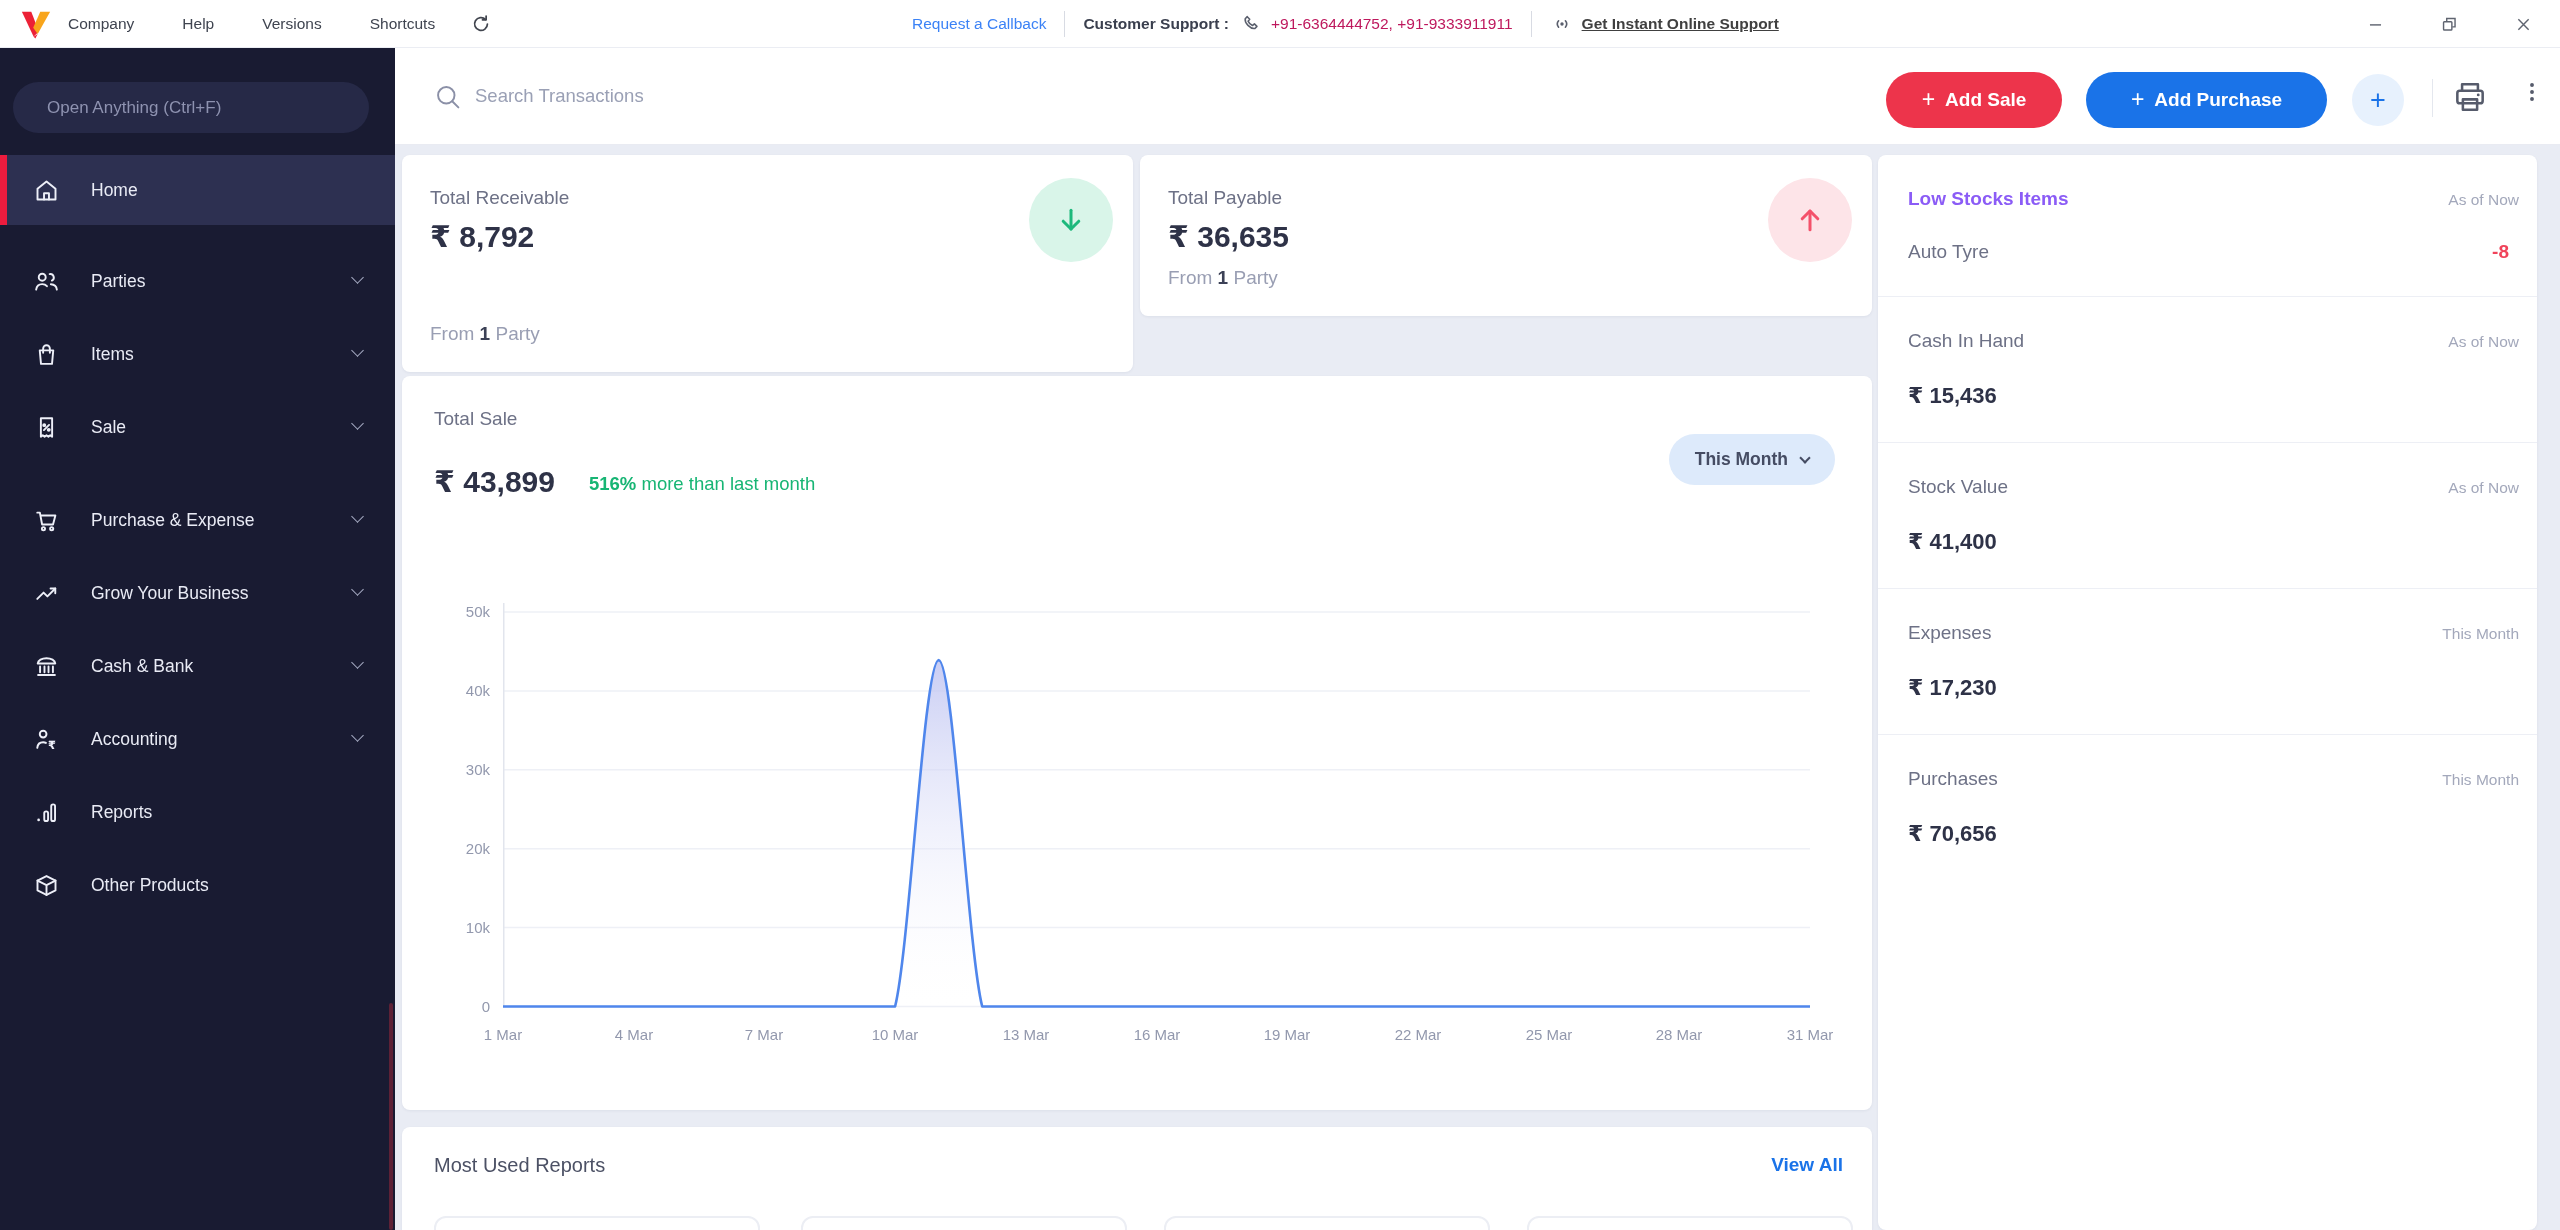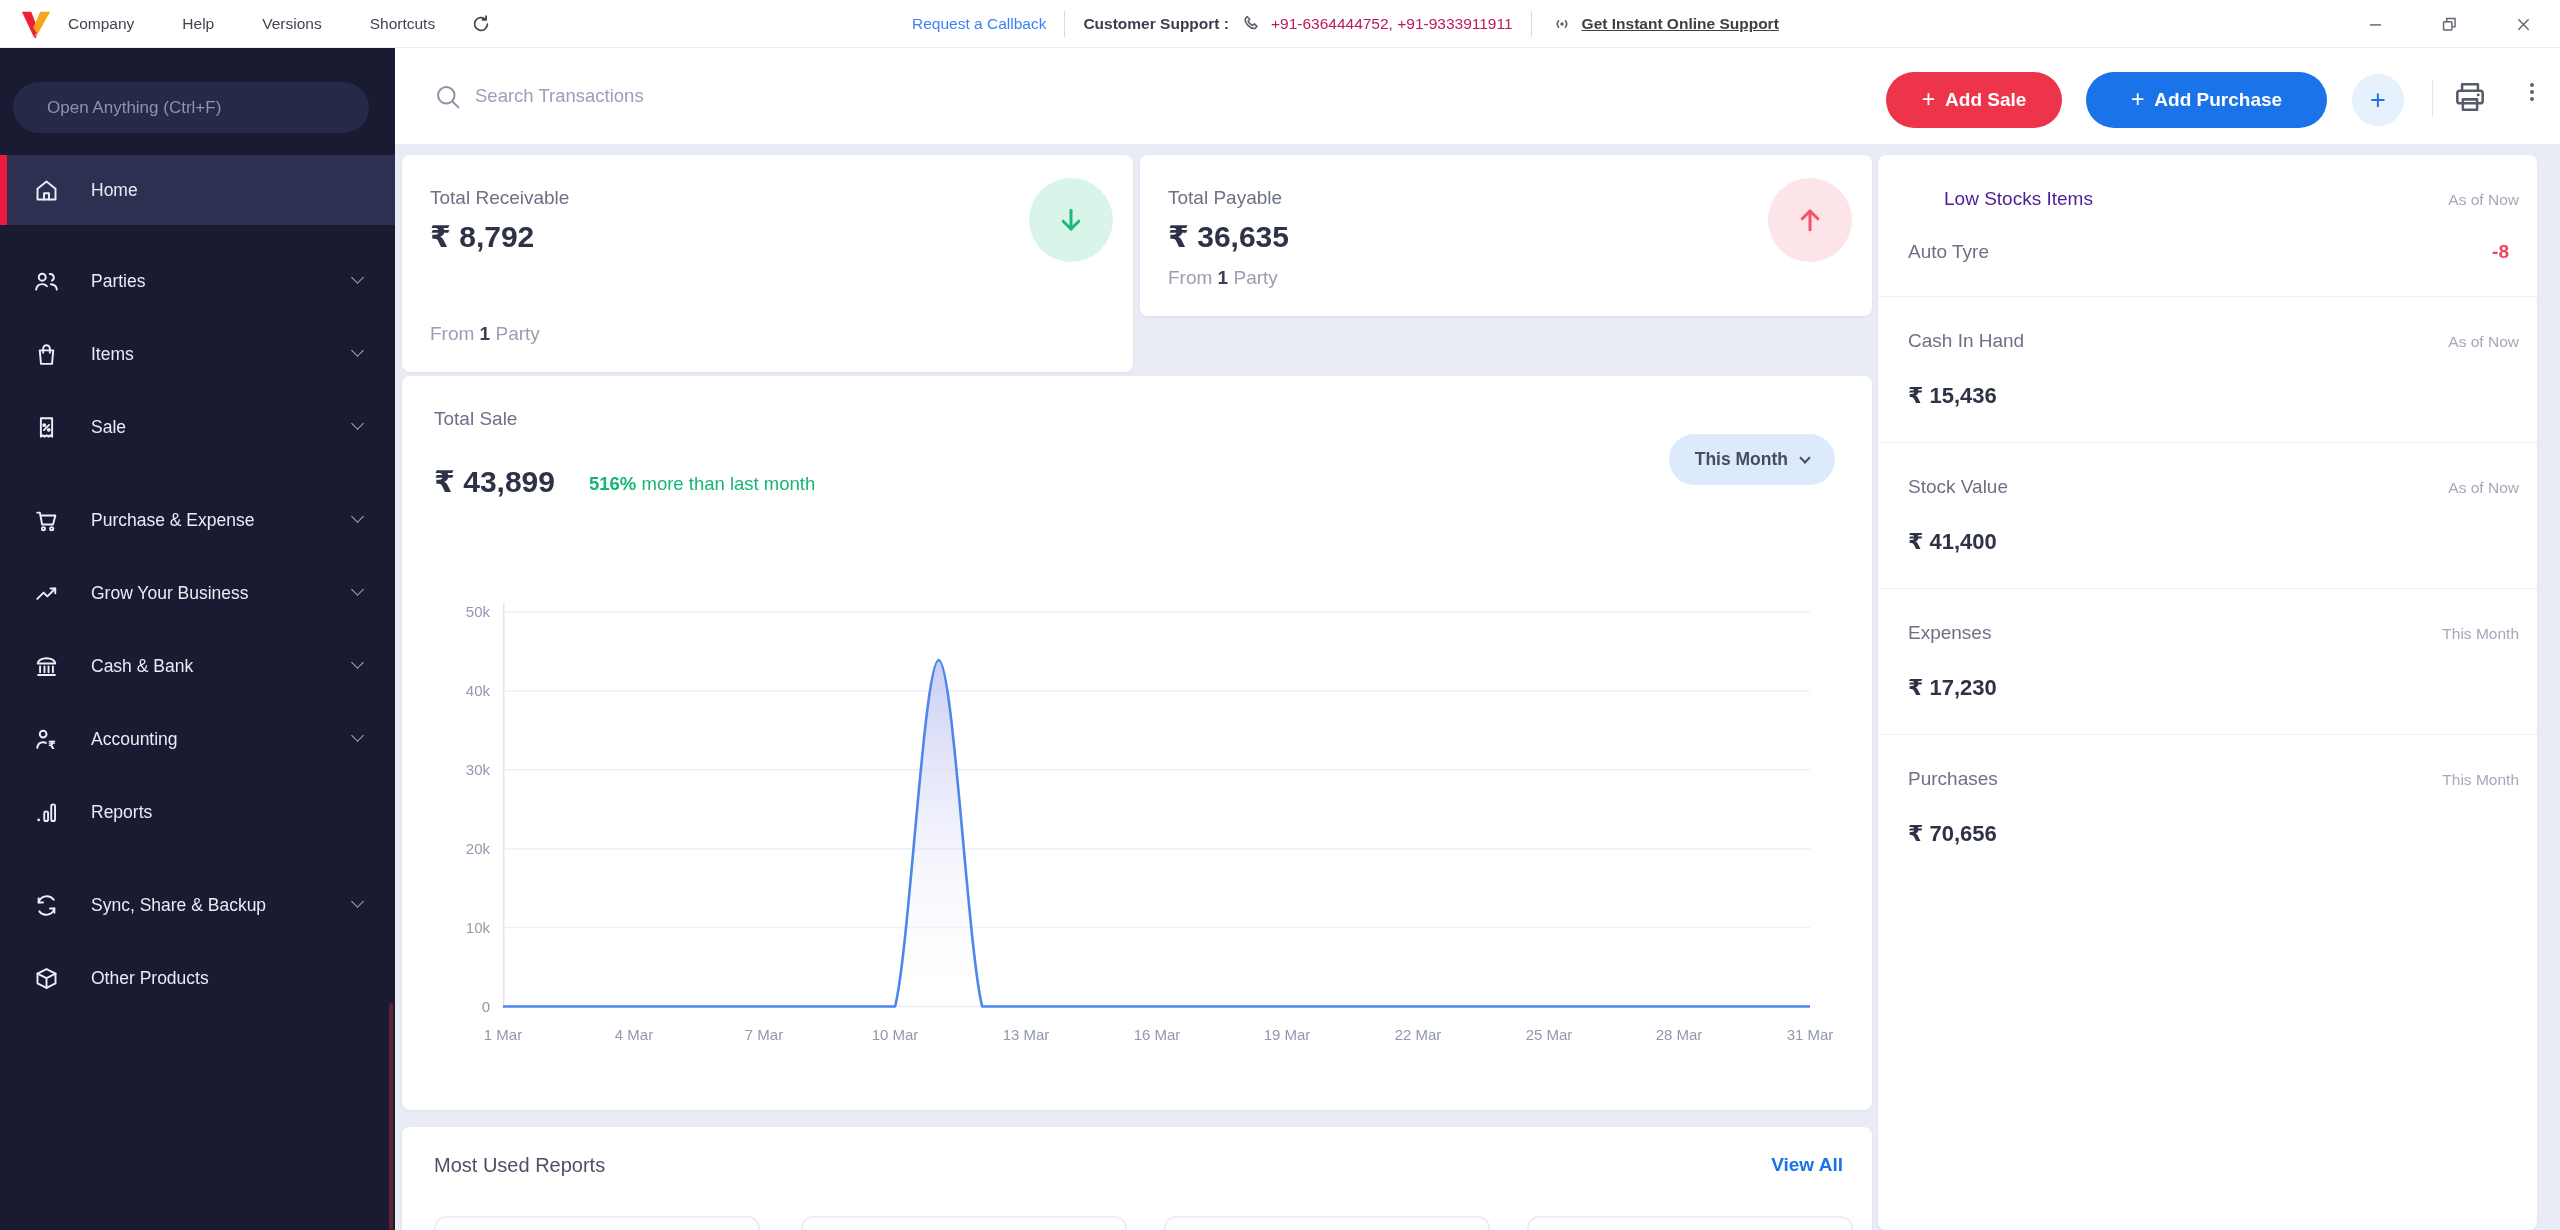--- a/index.html
+++ b/index.html
@@ -79,21 +79,21 @@
   .pill { position:absolute; right:37px; top:58px; height:51px; padding:0 26px; border-radius:26px; background:#ddeafb; color:#454c63; font-size:17.5px; font-weight:600; display:flex; align-items:center; gap:13px; cursor:pointer; }
   .pill .chev { width:8px; height:8px; margin-top:-4px; }
   #chart { position:absolute; left:101px; top:209px; width:1307px; height:423px; }
   .ytick { position:absolute; left:0; width:88px; text-align:right; font-size:15px; color:#9298ad; }
   .xtick { position:absolute; top:650px; width:90px; text-align:center; font-size:15px; color:#9298ad; }
 
   
   .rp-sec { padding:33px 18px 33px 30px; }
   .rp-head { display:flex; justify-content:space-between; align-items:baseline; }
   .rp-title { font-size:19px; color:#6d7186; }
-  .rp-title.dark { color:#4c1d95; font-weight:400;margin-left:36px; }
+  .rp-title.dark { color:#8b5cf6; font-weight:700; }
   .rp-badge { font-size:15.5px; color:#a3a8bb; }
   .rp-row { margin-top:31px; display:flex; justify-content:space-between; align-items:baseline; }
   .rp-item { font-size:19px; color:#6d7186; }
   .rp-neg { font-size:19px; color:#f0435a; font-weight:600; padding-right:10px; }
   .rp-val { font-size:22px; font-weight:700; color:#2e3247; }
   .rp-div { height:1px; background:#edeff5; }
 
   
   .mur-title { position:absolute; left:32px; top:27px; font-size:20px; color:#4c5165; }
   .view-all { position:absolute; right:29px; top:27px; font-size:19px; color:#1a73e8; font-weight:600; cursor:pointer; }
@@ -254,32 +254,20 @@
       <div class="side-item">
        <span class="s-icon">
           <svg fill="none" stroke="currentColor" stroke-width="1.7" stroke-linecap="round" stroke-linejoin="round" viewBox="0 0 24 24">
             <circle cx="5" cy="18.6" r="1.2" fill="currentColor" stroke="none"></circle>
             <rect x="10" y="11" width="3.4" height="8.6" rx="1.7"></rect>
             <rect x="16.2" y="4.8" width="3.4" height="14.8" rx="1.7"></rect>
           </svg>
         </span>
        <span>Reports</span>
 
-     </div>
-      <div class="side-item gap">
-       <span class="s-icon">
-          <svg fill="none" stroke="currentColor" stroke-width="1.7" stroke-linecap="round" stroke-linejoin="round" viewBox="0 0 24 24">
-            <path d="M18.4 6.8A7.6 7.6 0 0 0 5 9.4"></path>
-            <path d="M5 5.5v3.9h3.9"></path>
-            <path d="M5.6 17.2A7.6 7.6 0 0 0 19 14.6"></path>
-            <path d="M19 18.5v-3.9h-3.9"></path>
-          </svg>
-        </span>
-       <span>Sync, Share &amp; Backup</span>
-       <span class="chev s-chev"></span>
      </div>
       <div class="side-item">
        <span class="s-icon">
           <svg fill="none" stroke="currentColor" stroke-width="1.7" stroke-linecap="round" stroke-linejoin="round" viewBox="0 0 24 24">
             <path d="M12 3.6l8 4v8.8l-8 4-8-4V7.6z"></path>
             <path d="M4 7.6l8 4 8-4M12 11.6v8.8"></path>
           </svg>
         </span>
        <span>Other Products</span>
 

